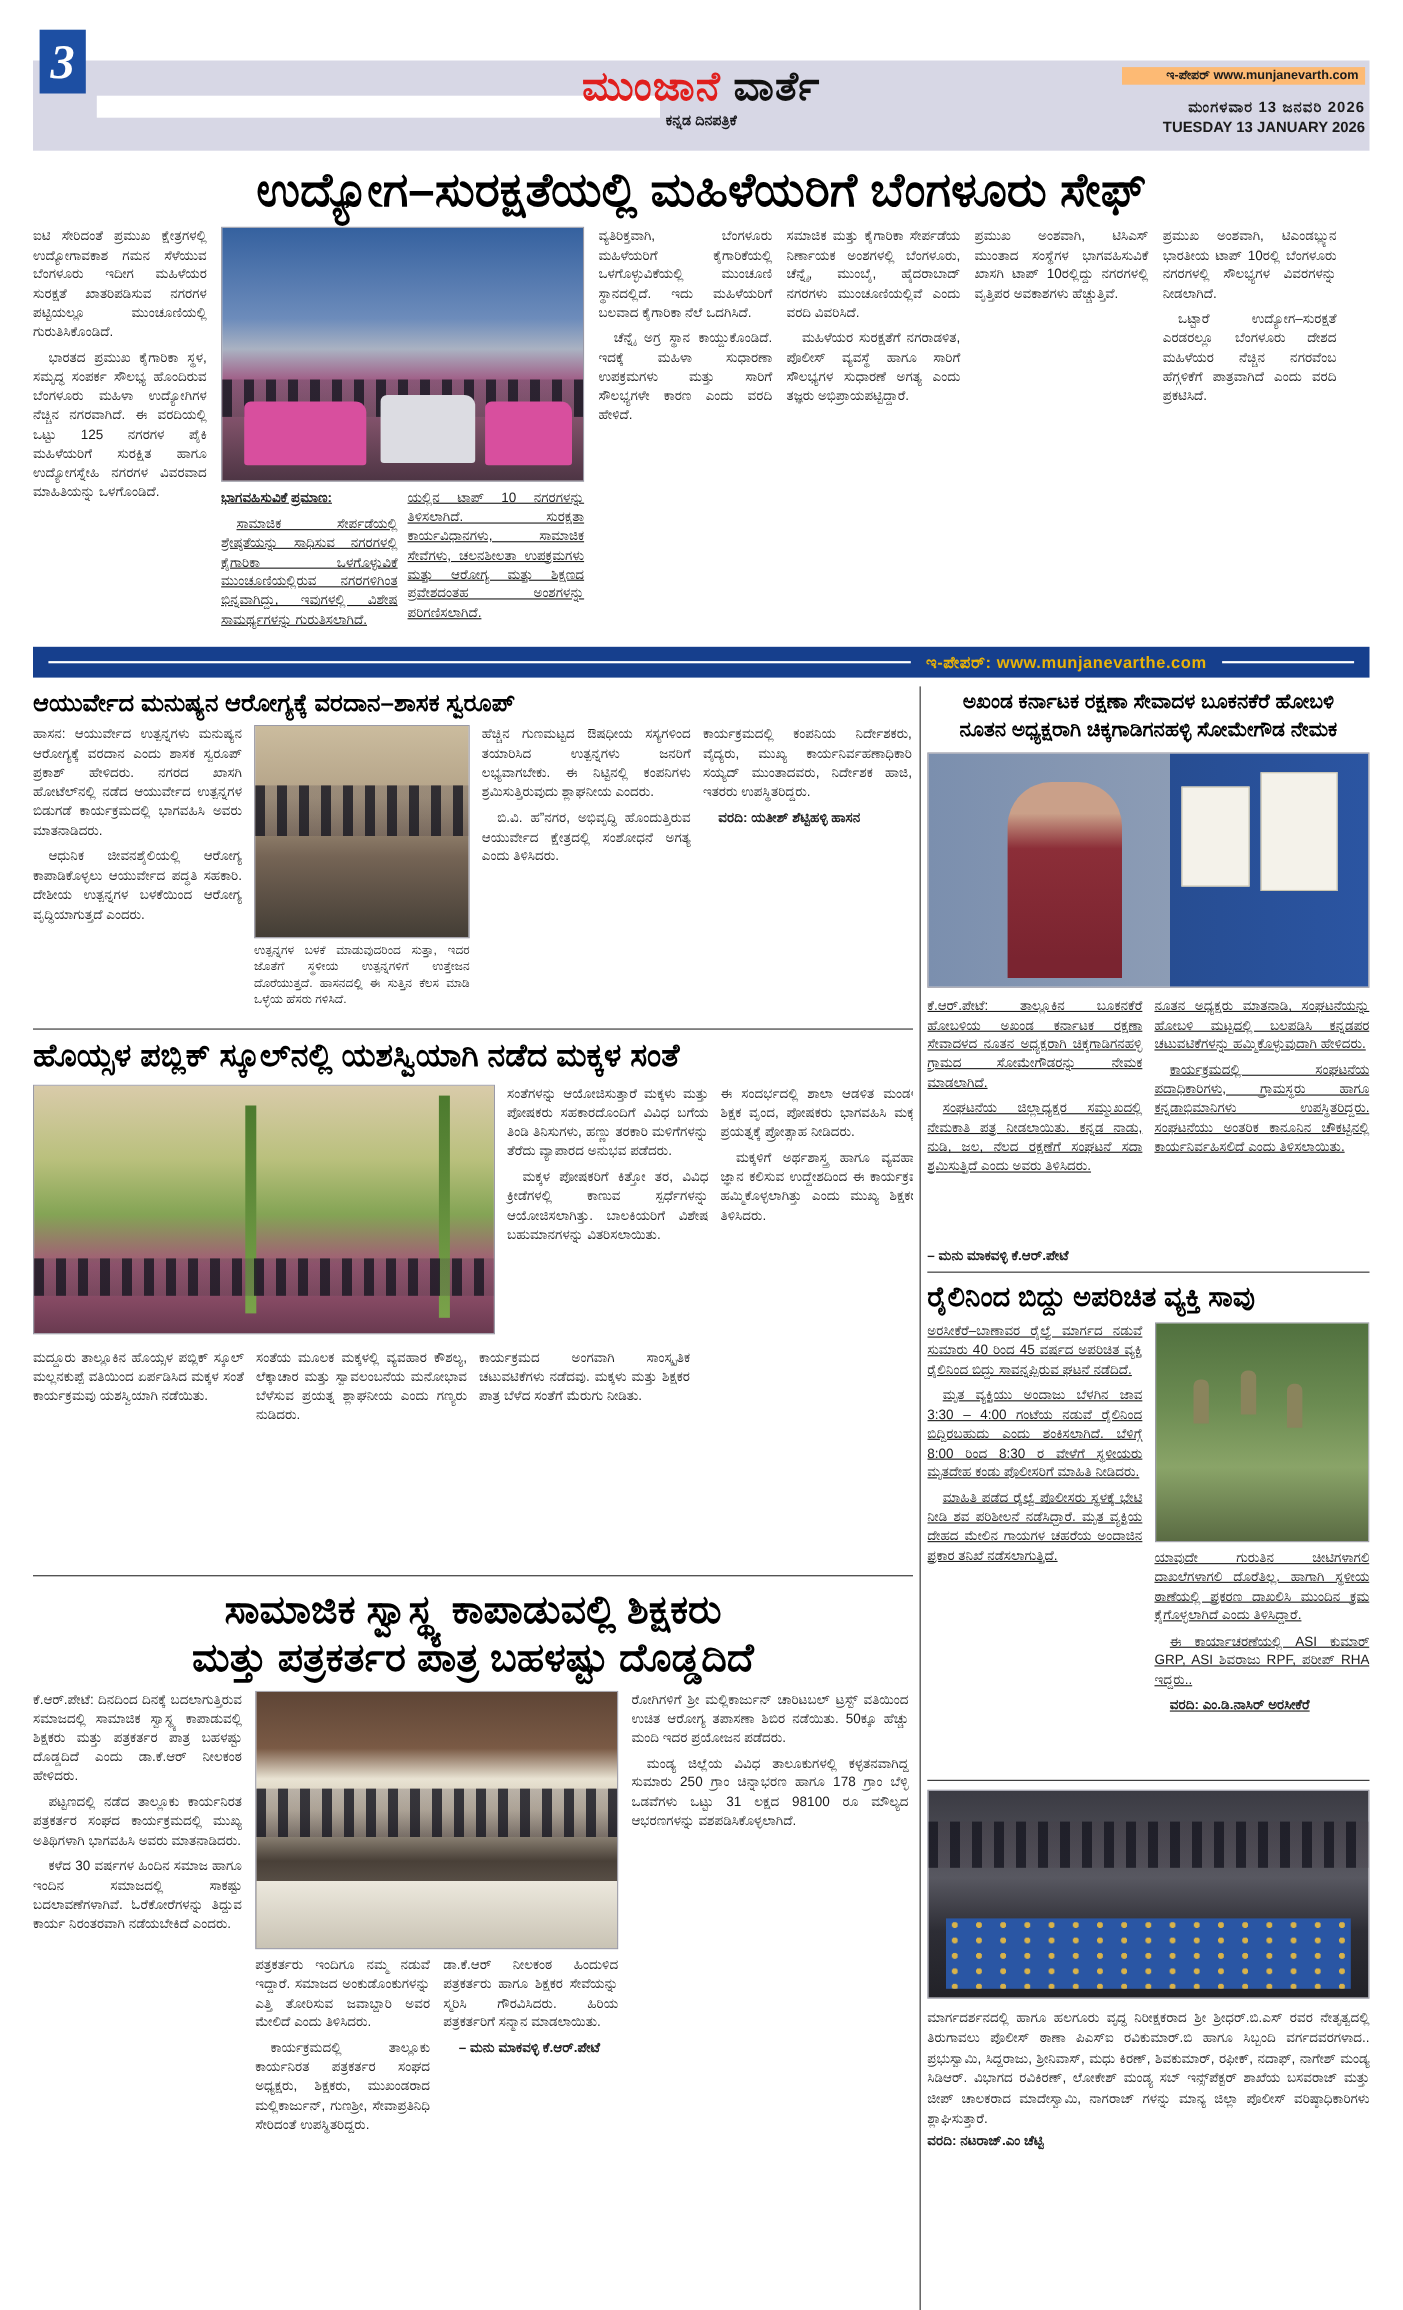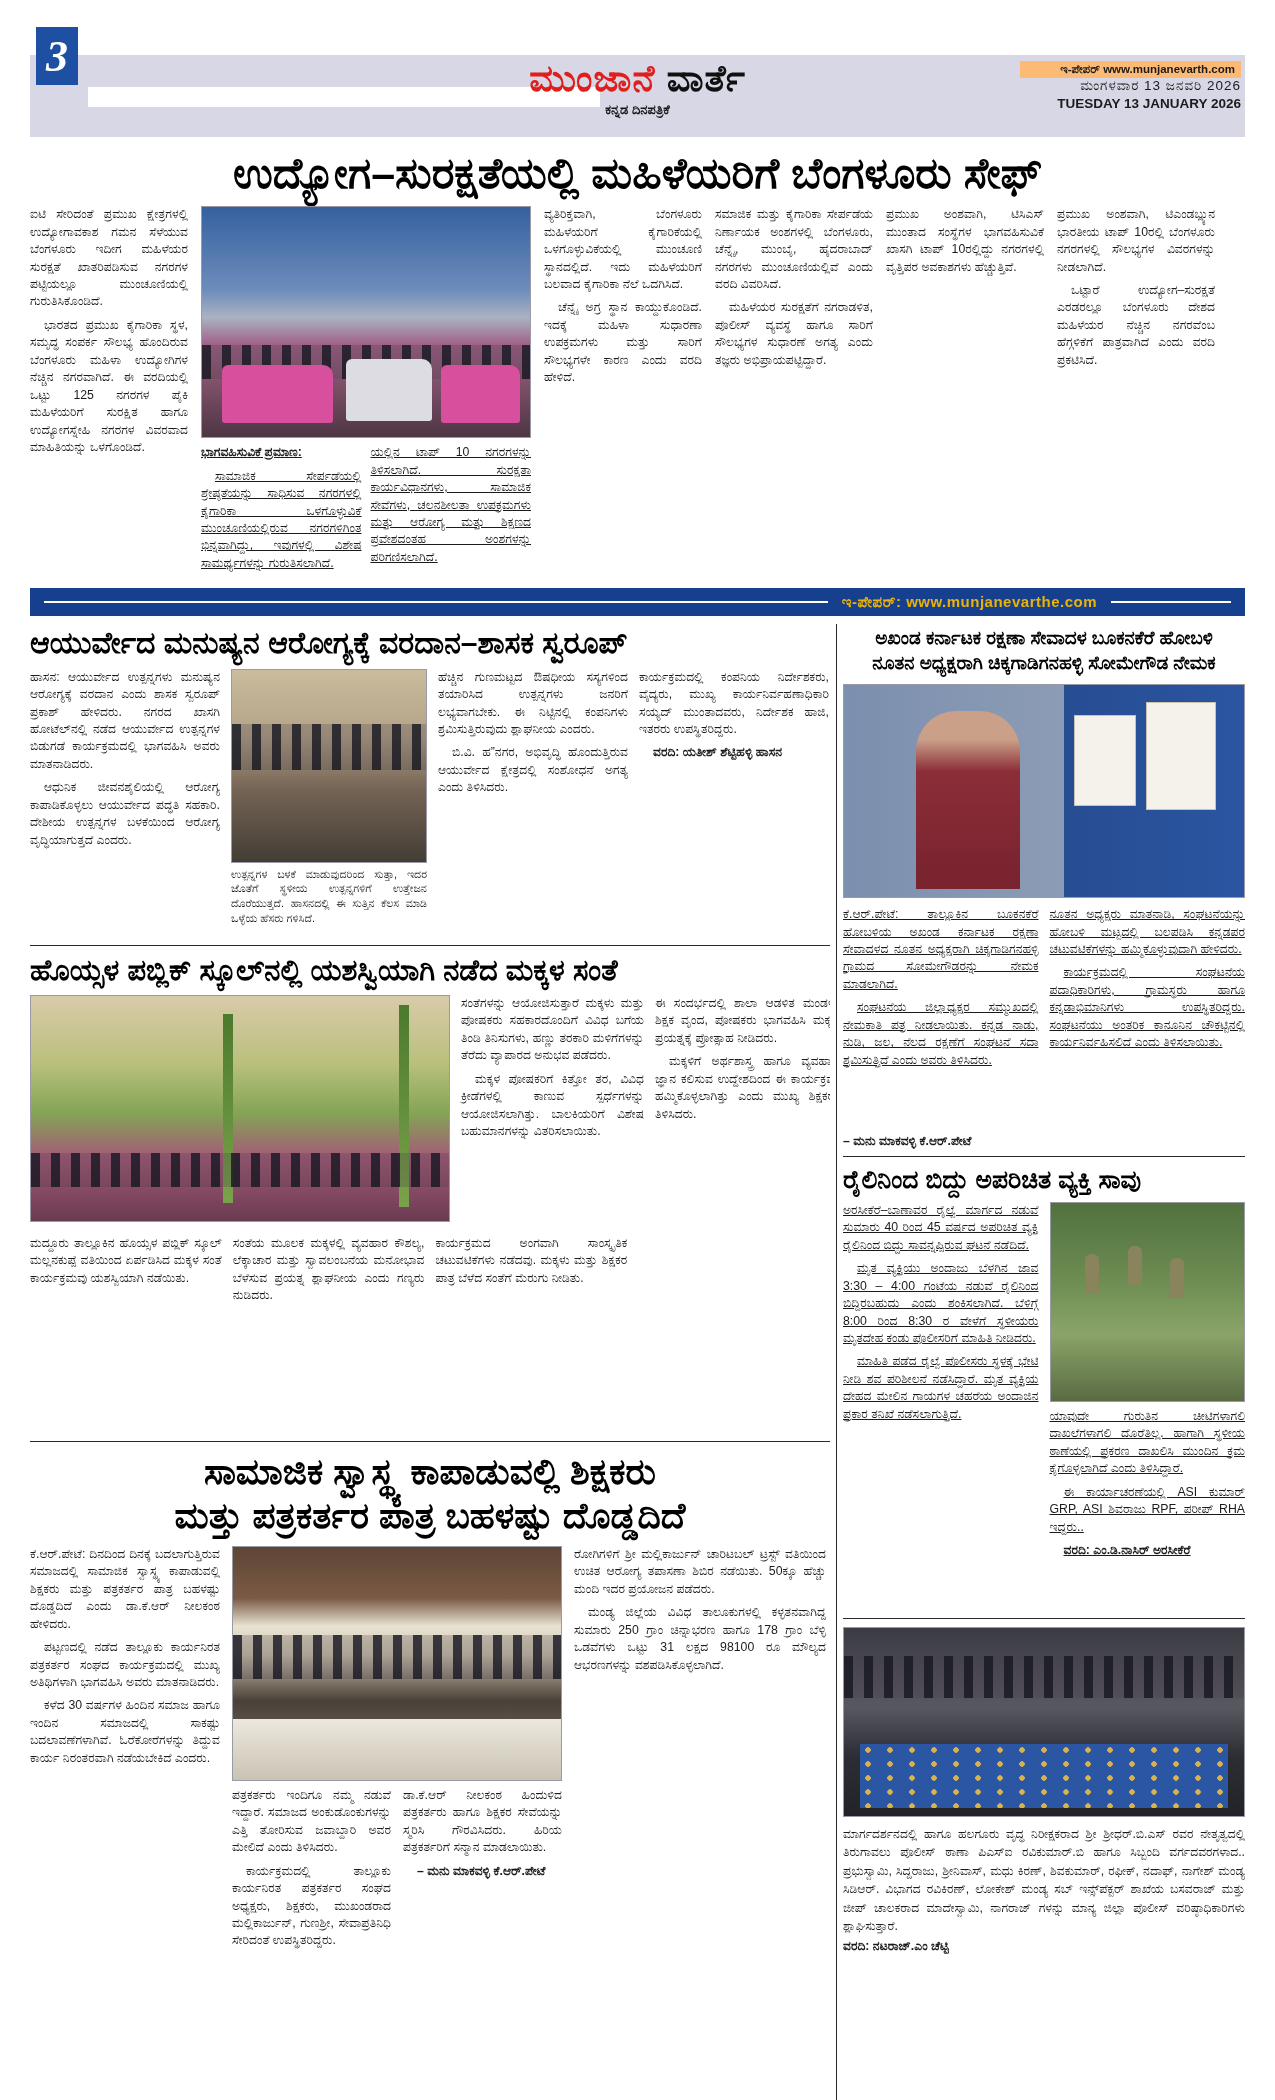--- a/index.html
+++ b/index.html
@@ -12,21 +12,21 @@
            font-size:44px;font-weight:bold;font-style:italic;display:flex;align-items:center;justify-content:center;
            font-family:"Liberation Serif",serif;}
   .strip-left{position:absolute;left:58px;top:32px;width:512px;height:20px;background:#ffffff;}
   .mast{position:absolute;left:0;right:0;top:4px;text-align:center;}
   .mast-line{font-size:37px;font-weight:800;letter-spacing:1px;line-height:1.1;}
   .mast-red{color:#e01f1d;}
   .mast-black{color:#101010;}
   .mast-sub{font-size:13px;font-weight:700;color:#17171b;margin-top:2px;}
   .dateblock{position:absolute;right:4px;top:4px;text-align:right;width:330px;}
   .epaper{background:#fdba74;display:inline-block;font-size:11.5px;font-weight:700;padding:2px 6px 2px 40px;}
-  .date-kn{font-size:13.5px;font-weight:400;letter-spacing:1px;margin-top:0;}
+  .date-kn{font-size:13.5px;font-weight:700;letter-spacing:1px;margin-top:13px;}
   .date-en{font-size:13.5px;font-weight:800;font-stretch:condensed;margin-top:2px;}
 
   
   .lead-headline{font-size:43px;line-height:1.05;font-weight:800;text-align:center;margin:14px 0 10px 0;color:#000;}
   .a1grid{display:grid;grid-template-columns:158px 330px 158px 158px 158px 158px;gap:13px;height:372px;overflow:hidden;}
   .txt{font-size:12.3px;line-height:1.42;text-align:justify;}
   .txt p{margin:0 0 6px 0;text-indent:14px;}
   .txt p.nofirst{text-indent:0;}
   .subhead{font-weight:800;text-indent:0 !important;}
   .a1mid .cols2{display:grid;grid-template-columns:1fr 1fr;gap:9px;margin-top:6px;text-decoration:underline;}
@@ -57,21 +57,21 @@
   .banner .bline{flex:1;border-top:2px solid #fff;margin:0 14px;}
   .banner .bline.short{flex:0 0 120px;}
   .banner-text{font-size:15px;font-weight:700;letter-spacing:.5px;}
 
   
   .main{display:grid;grid-template-columns:800px 13px 402px;align-items:start;}
   .vdivider{border-left:1.6px solid #2a2a2a;height:100%;margin-left:6px;}
   .hrule{border:none;border-top:1.6px solid #2a2a2a;margin:8px 0;}
 
   .sec-headline{font-weight:800;color:#000;margin:2px 0 8px 0;line-height:1.15;}
-  .h-a2{font-size:30px;}
+  .h-a2{font-size:22px;}
   .h-a3{font-size:29px;}
   .h-a4{font-size:36px;text-align:center;line-height:1.22;}
   .h-r1{font-size:18.5px;text-align:center;line-height:1.35;}
   .h-r2{font-size:25px;}
 
   .a2grid{display:grid;grid-template-columns:190px 196px 190px 190px;gap:11px;height:268px;overflow:hidden;}
   .a2grid .photowrap .cap{font-size:11px;line-height:1.35;margin-top:4px;text-align:justify;}
 
   .a3row1{display:grid;grid-template-columns:420px 183px 183px;gap:11px;height:232px;overflow:hidden;}
   .a3row2{display:grid;grid-template-columns:repeat(4,1fr);gap:11px;height:198px;overflow:hidden;margin-top:8px;}

